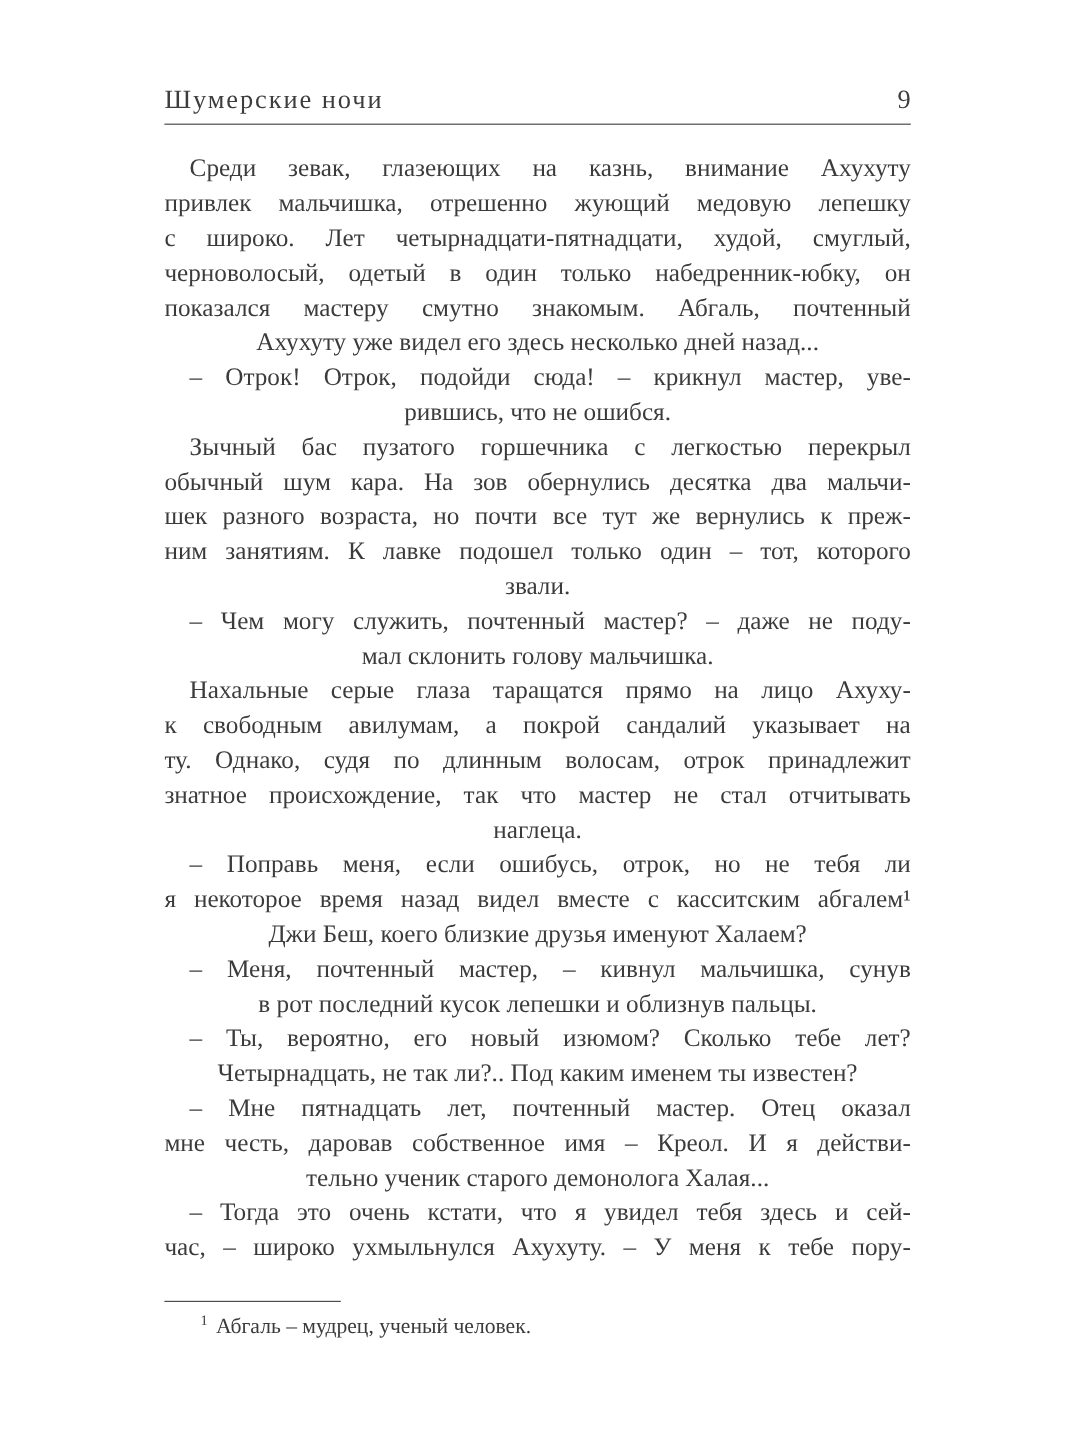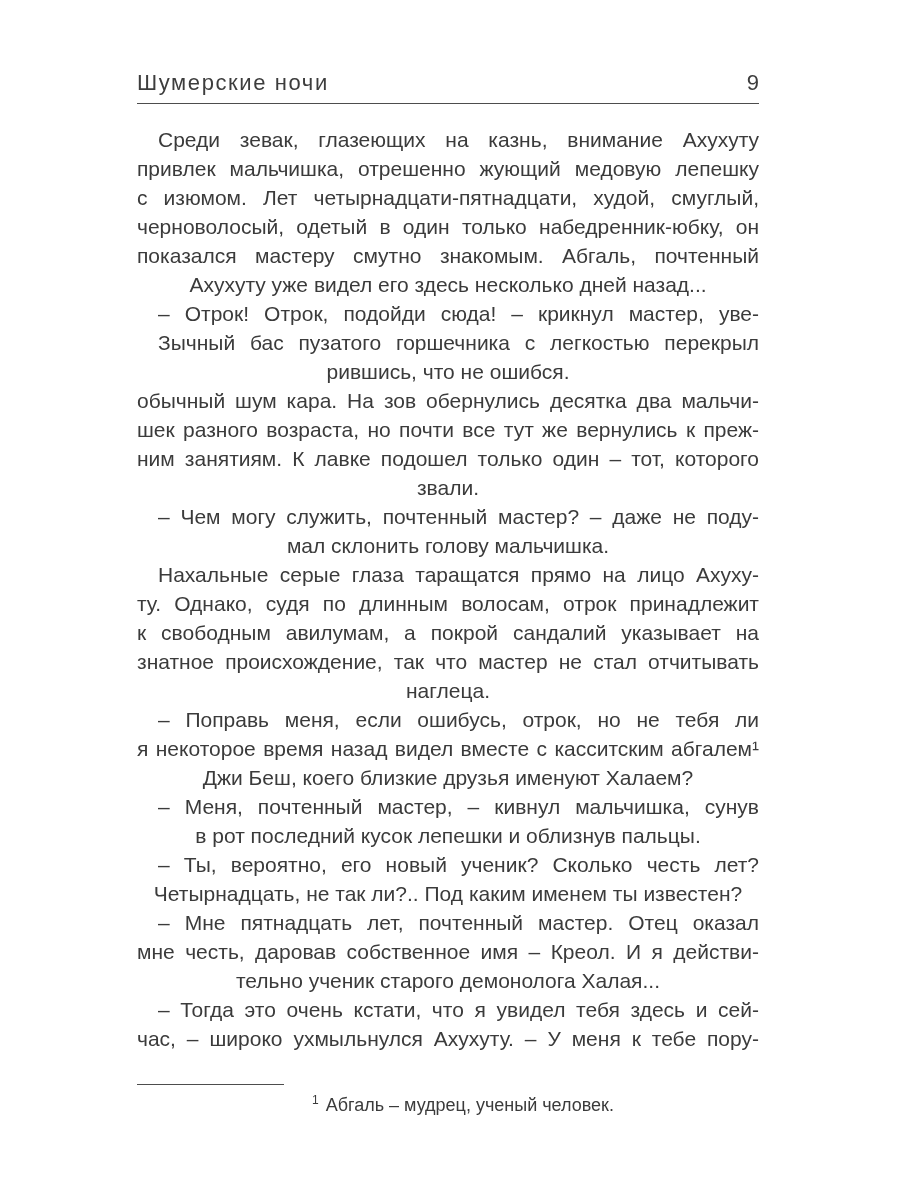--- a/index.html
+++ b/index.html
@@ -6,21 +6,21 @@
     margin: 0;
     padding: 0;
     background: #ffffff;
   }
   .page {
     position: relative;
     width: 852px;
     height: 1200px;
     background: #ffffff;
     color: #3b3b3b;
-    font-family: Liberation Sans, sans-serif;
+    font-family: Liberation Serif, serif;
     overflow: hidden;
   }
   .content {
     position: absolute;
     left: 137px;
     top: 0;
     width: 622px;
   }
   
   .running-header {
@@ -78,21 +78,20 @@
     border: none;
     border-top: 1px solid #4d4d4d;
     margin: 0;
     width: 147px;
   }
   .footnote {
     margin: 8px 0 0 0;
     padding-left: 30px;
     font-size: 18px;
     line-height: 24px;
-    text-align: center;
   }
   .footnote sup {
     font-size: 12px;
     line-height: 0;
     margin-right: 7px;
   }
 </style>
 </head>
 <body>
 
@@ -102,44 +101,44 @@
     <header class="running-header">
       <span class="running-title">Шумерские ночи</span>
       <span class="page-number">9</span>
     </header>
 
     <hr class="header-rule">
 
     <main class="body-text">
         <div class="line first">Среди зевак, глазеющих на казнь, внимание Ахухуту</div>
         <div class="line">привлек мальчишка, отрешенно жующий медовую лепешку</div>
-        <div class="line">с изюмом. Лет четырнадцати-пятнадцати, худой, смуглый,</div>
+        <div class="line">с широко. Лет четырнадцати-пятнадцати, худой, смуглый,</div>
         <div class="line">черноволосый, одетый в один только набедренник-юбку, он</div>
         <div class="line">показался мастеру смутно знакомым. Абгаль, почтенный</div>
         <div class="line end">Ахухуту уже видел его здесь несколько дней назад...</div>
         <div class="line first">– Отрок! Отрок, подойди сюда! – крикнул мастер, уве-</div>
+        <div class="line end">рившись, что не ошибся.</div>
         <div class="line first">Зычный бас пузатого горшечника с легкостью перекрыл</div>
-        <div class="line end">рившись, что не ошибся.</div>
         <div class="line">обычный шум кара. На зов обернулись десятка два мальчи-</div>
         <div class="line">шек разного возраста, но почти все тут же вернулись к преж-</div>
         <div class="line">ним занятиям. К лавке подошел только один – тот, которого</div>
         <div class="line end">звали.</div>
         <div class="line first">– Чем могу служить, почтенный мастер? – даже не поду-</div>
         <div class="line end">мал склонить голову мальчишка.</div>
         <div class="line first">Нахальные серые глаза таращатся прямо на лицо Ахуху-</div>
+        <div class="line">к свободным авилумам, а покрой сандалий указывает на</div>
         <div class="line">ту. Однако, судя по длинным волосам, отрок принадлежит</div>
-        <div class="line">к свободным авилумам, а покрой сандалий указывает на</div>
         <div class="line">знатное происхождение, так что мастер не стал отчитывать</div>
         <div class="line end">наглеца.</div>
         <div class="line first">– Поправь меня, если ошибусь, отрок, но не тебя ли</div>
         <div class="line">я некоторое время назад видел вместе с касситским абгалем¹</div>
         <div class="line end">Джи Беш, коего близкие друзья именуют Халаем?</div>
         <div class="line first">– Меня, почтенный мастер, – кивнул мальчишка, сунув</div>
         <div class="line end">в рот последний кусок лепешки и облизнув пальцы.</div>
-        <div class="line first">– Ты, вероятно, его новый ученик? Сколько честь лет?</div>
+        <div class="line first">– Ты, вероятно, его новый изюмом? Сколько тебе лет?</div>
         <div class="line end">Четырнадцать, не так ли?.. Под каким именем ты известен?</div>
         <div class="line first">– Мне пятнадцать лет, почтенный мастер. Отец оказал</div>
         <div class="line">мне честь, даровав собственное имя – Креол. И я действи-</div>
         <div class="line end">тельно ученик старого демонолога Халая...</div>
         <div class="line first">– Тогда это очень кстати, что я увидел тебя здесь и сей-</div>
         <div class="line">час, – широко ухмыльнулся Ахухуту. – У меня к тебе пору-</div>
       </main>
 
     <footer class="footnote-area">
       <hr class="footnote-rule">

